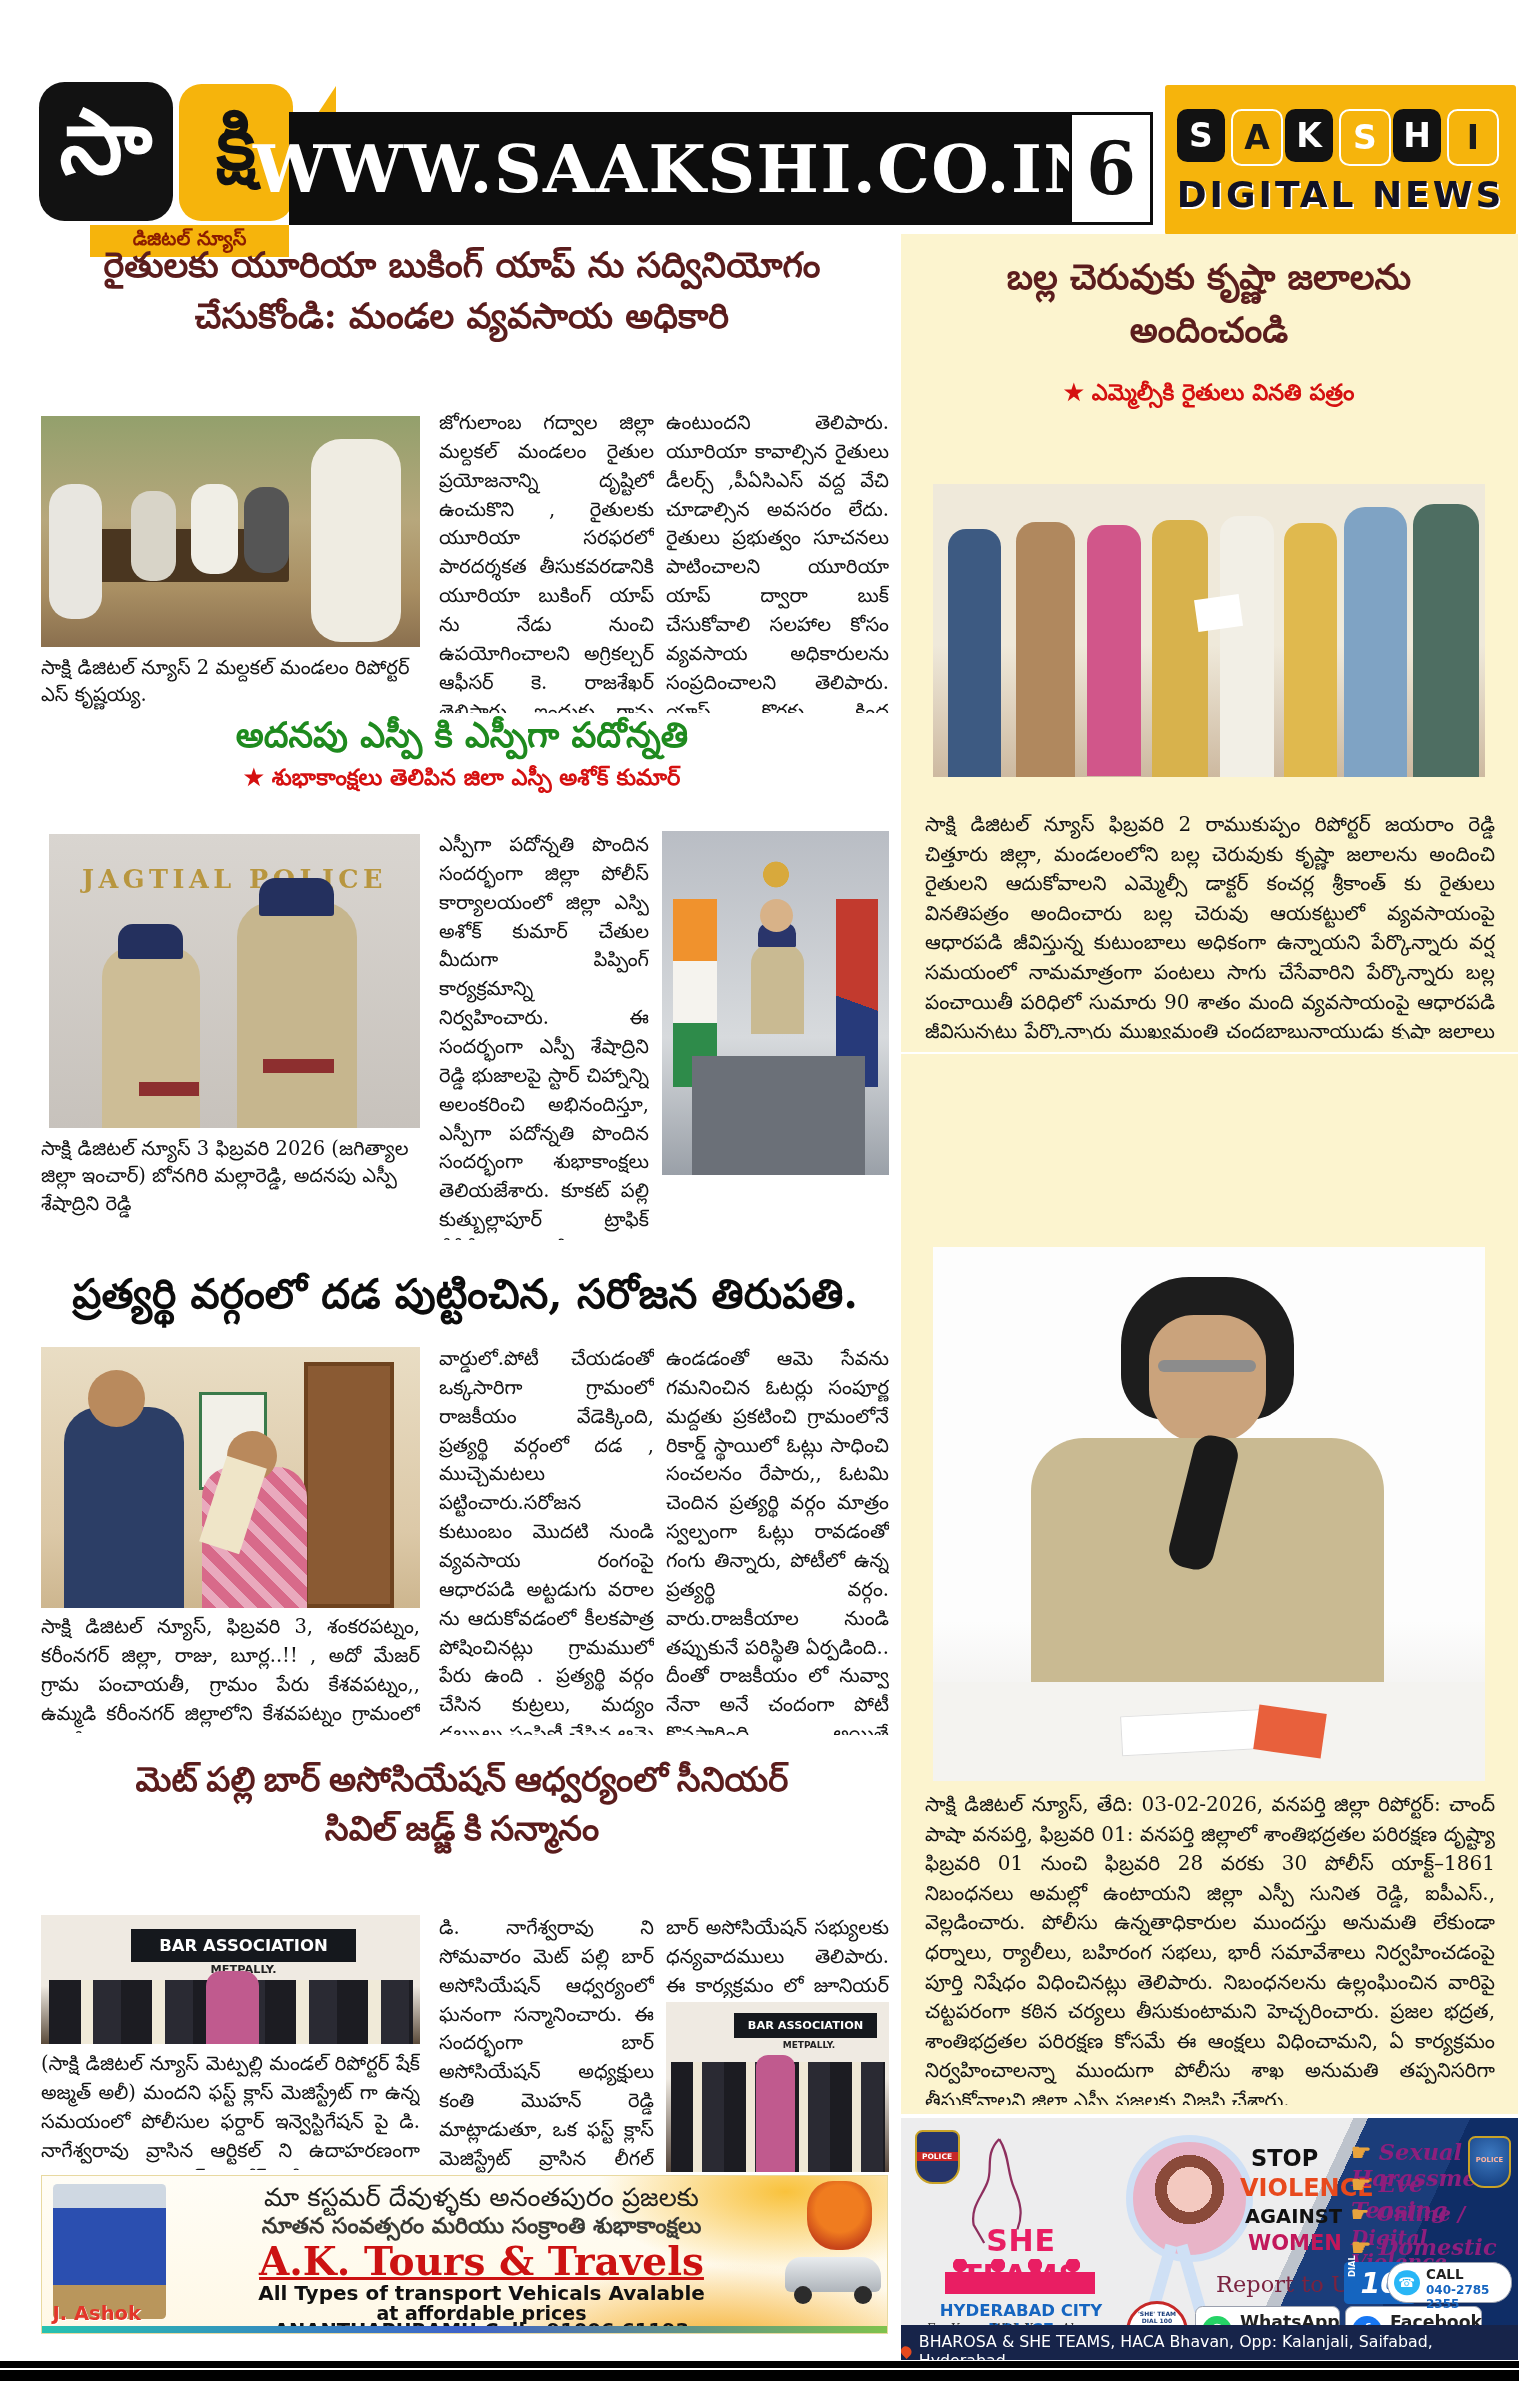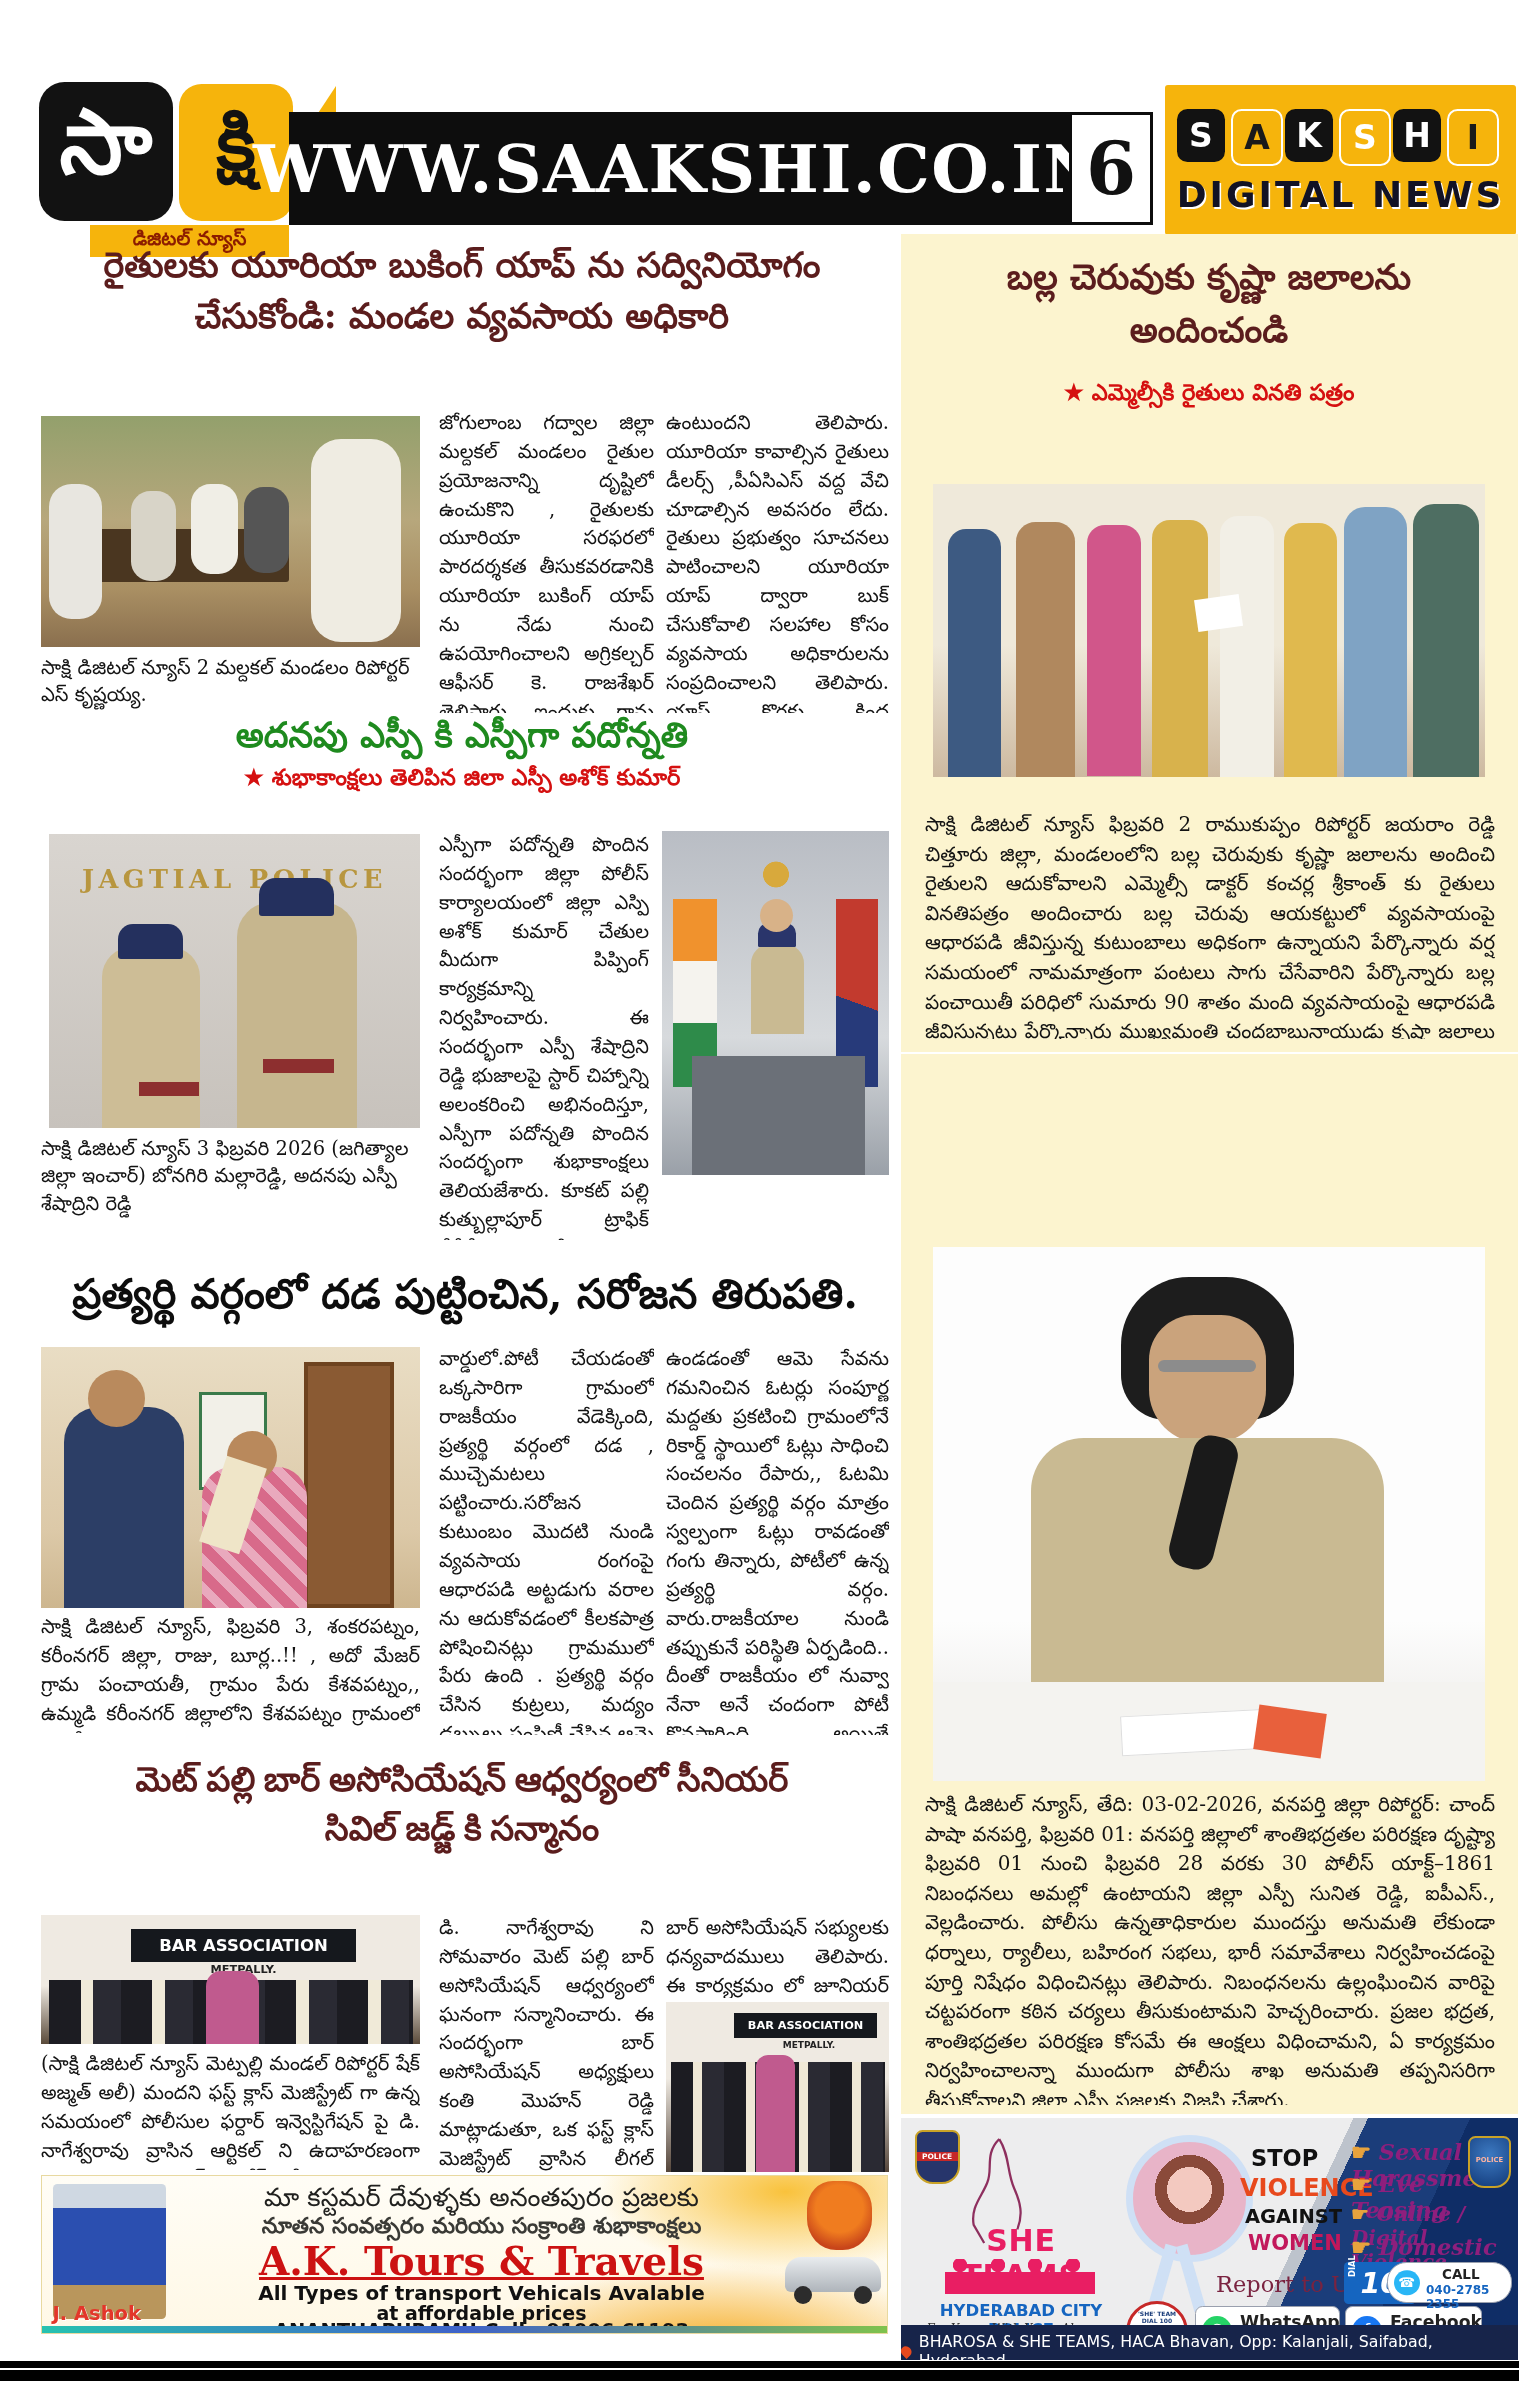--- a/index.html
+++ b/index.html
@@ -263,21 +263,21 @@
       <div class="t2" style="color:#1d8a3a;">9490616555</div>
     </div>
     <div class="pill" style="left:444px;top:188px;width:135px;height:47px;">
       <div class="ic" style="background:#1877f2;">f</div>
       <div class="t1">Facebook</div>
       <div class="t2" style="color:#1565c0;">sheteamhyd</div>
     </div>
 
     <div class="pill" style="left:486px;top:144px;width:123px;height:39px;border-radius:19.5px;">
       <div class="ic" style="background:#29b6f6;width:25.5px;height:25.5px;font-size:13.5px;">☎</div>
-      <div class="t1" style="left:38px;top:3px;font-size:13.5px;margin-left:16px;">CALL</div>
+      <div class="t1" style="left:38px;top:3px;font-size:13.5px;">CALL</div>
       <div class="t2" style="left:38px;top:19.5px;font-size:12px;color:#1565c0;">040-2785 2355</div>
     </div>
     <div class="abs" style="left:567px;top:18px;width:39px;height:48px;background:radial-gradient(circle at 50% 35%,#3d7ac2,#123a7a);border:2.3px solid #c9a227;border-radius:7.5px 7.5px 16.5px 16.5px;">
       <div style="position:absolute;left:0;top:18px;width:100%;text-align:center;color:#ffb3a0;font-size:6.8px;font-weight:bold;">POLICE</div>
     </div>
 
     <div class="abs" style="left:0;top:207px;width:100%;height:52px;background:#17244a;display:flex;align-items:center;justify-content:flex-end;gap:7.5px;">
       <span style="width:10.5px;height:10.5px;border-radius:50% 50% 50% 0;background:#e8491d;transform:rotate(-45deg);display:inline-block;"></span>
       <span style="color:#fff;font-size:15.8px;">BHAROSA &amp; SHE TEAMS, HACA Bhavan, Opp: Kalanjali, Saifabad, Hyderabad.</span>
     </div>

